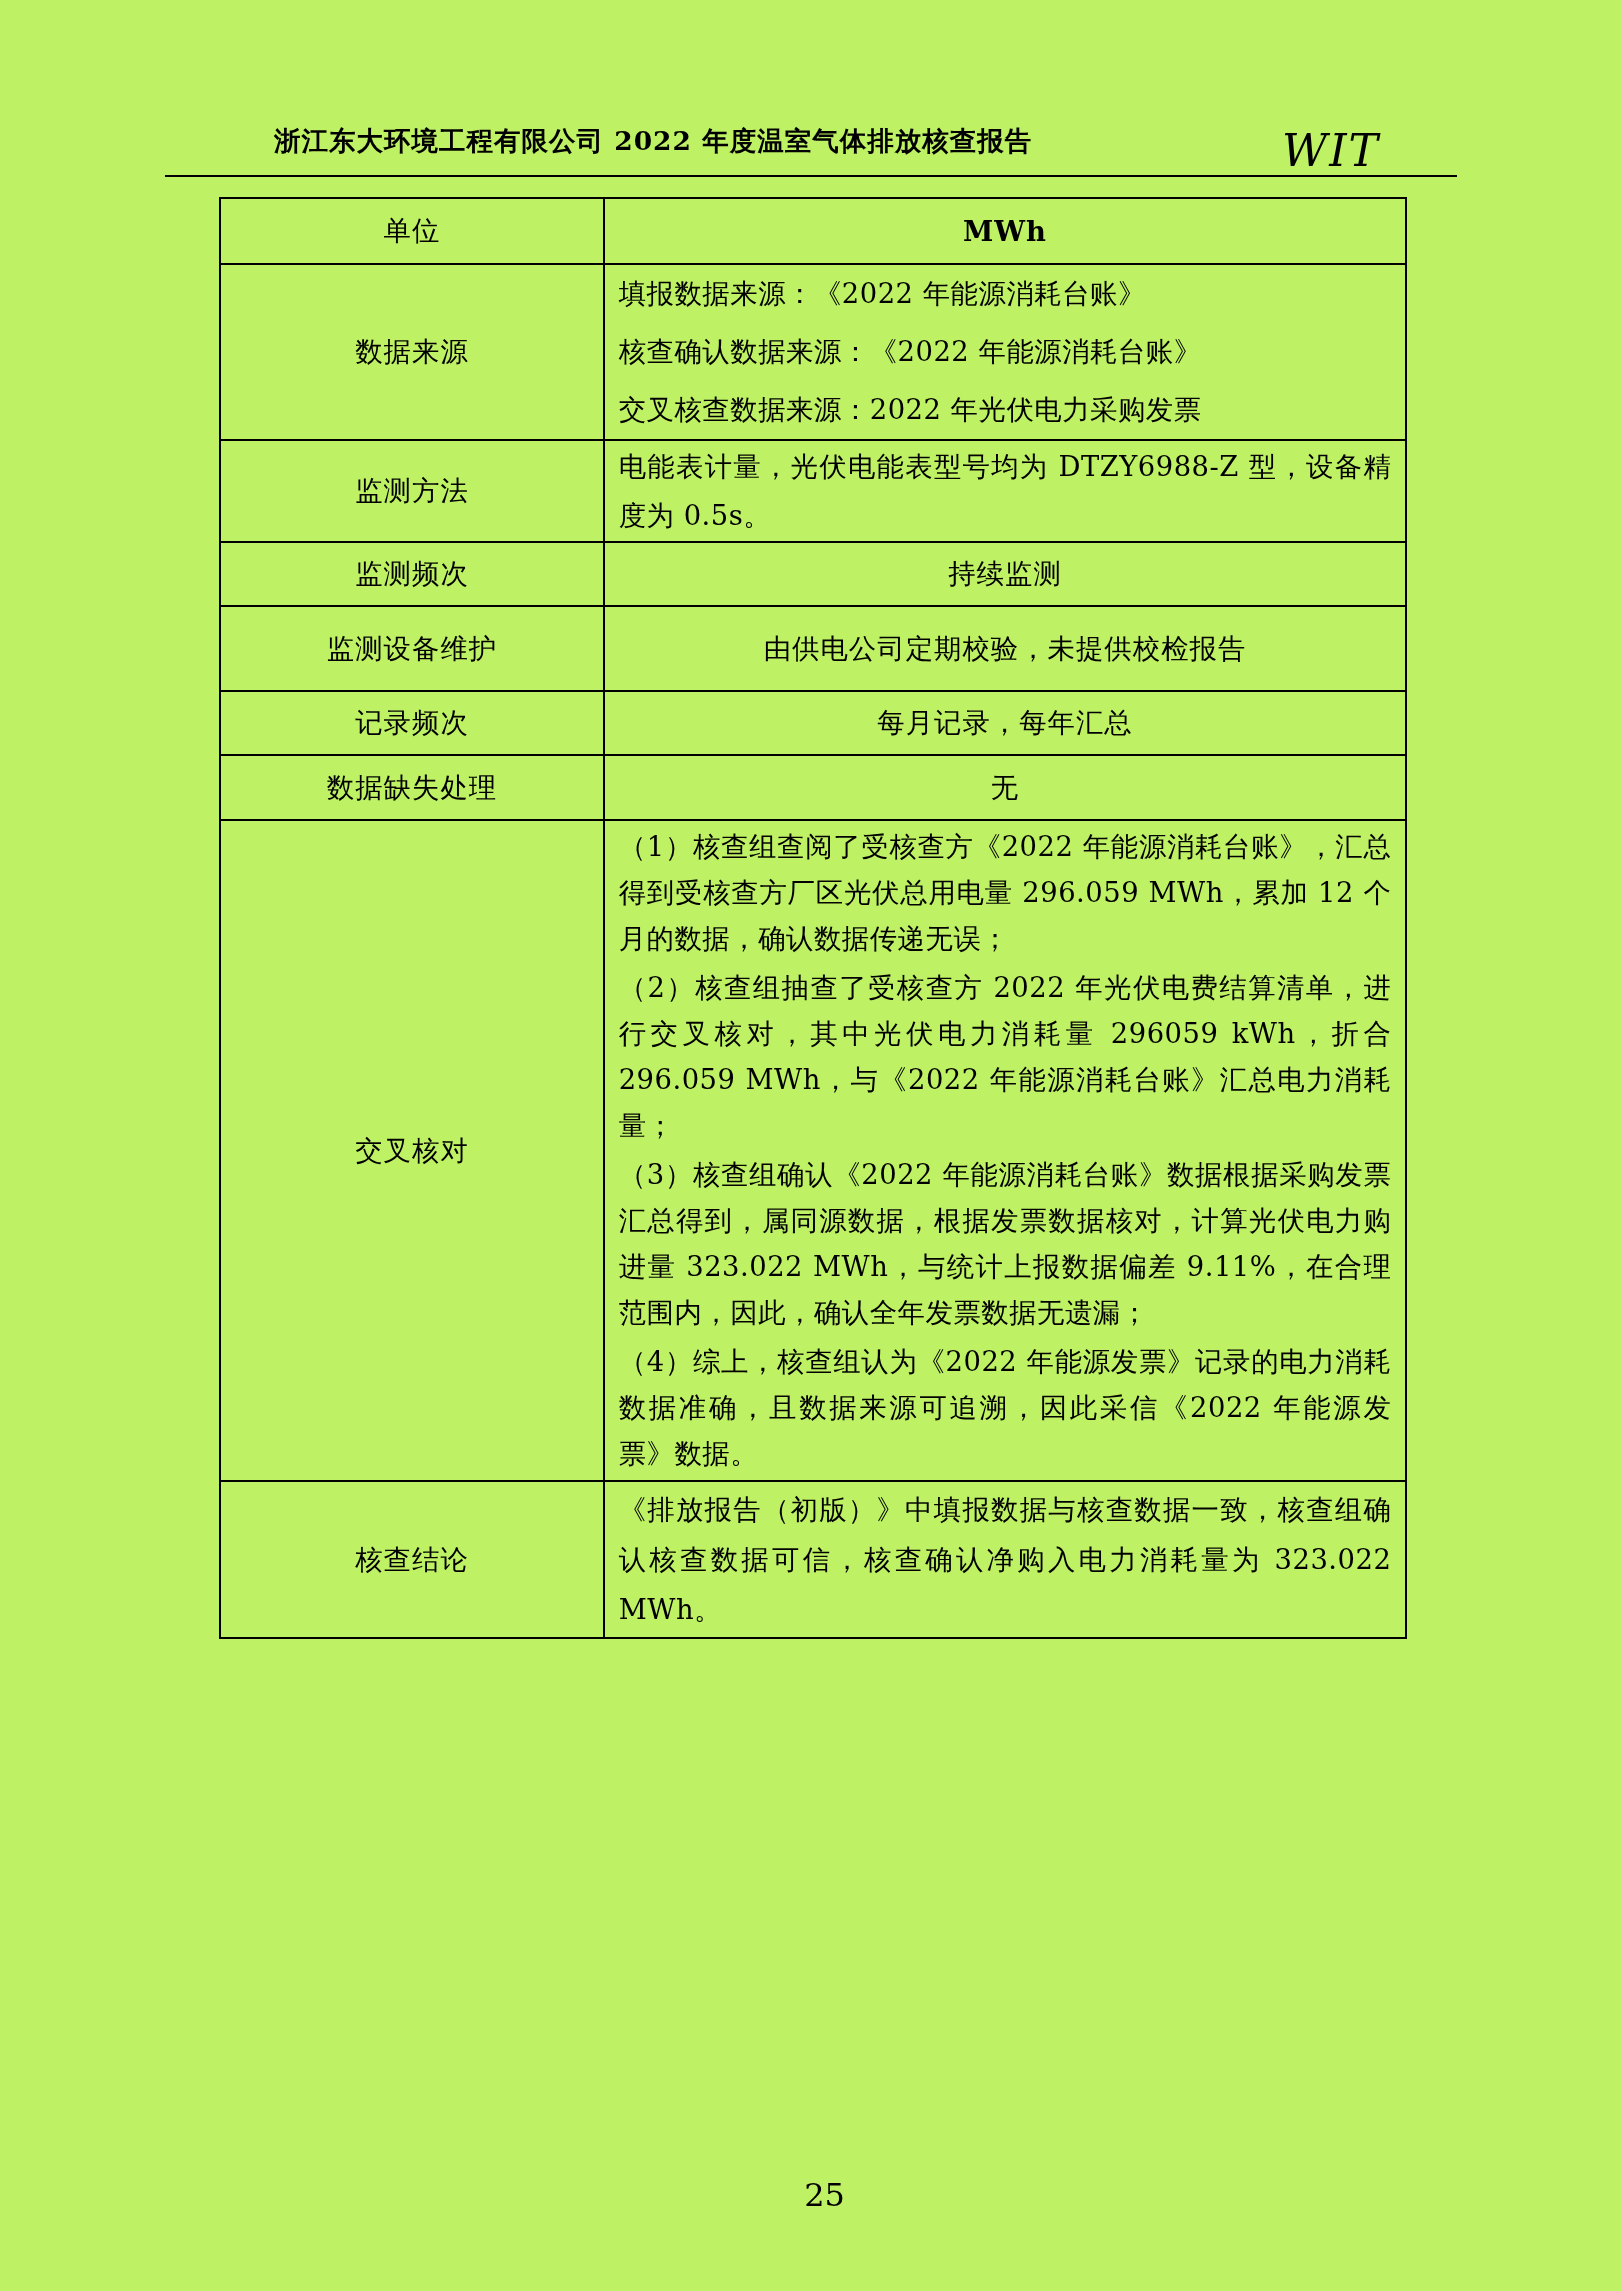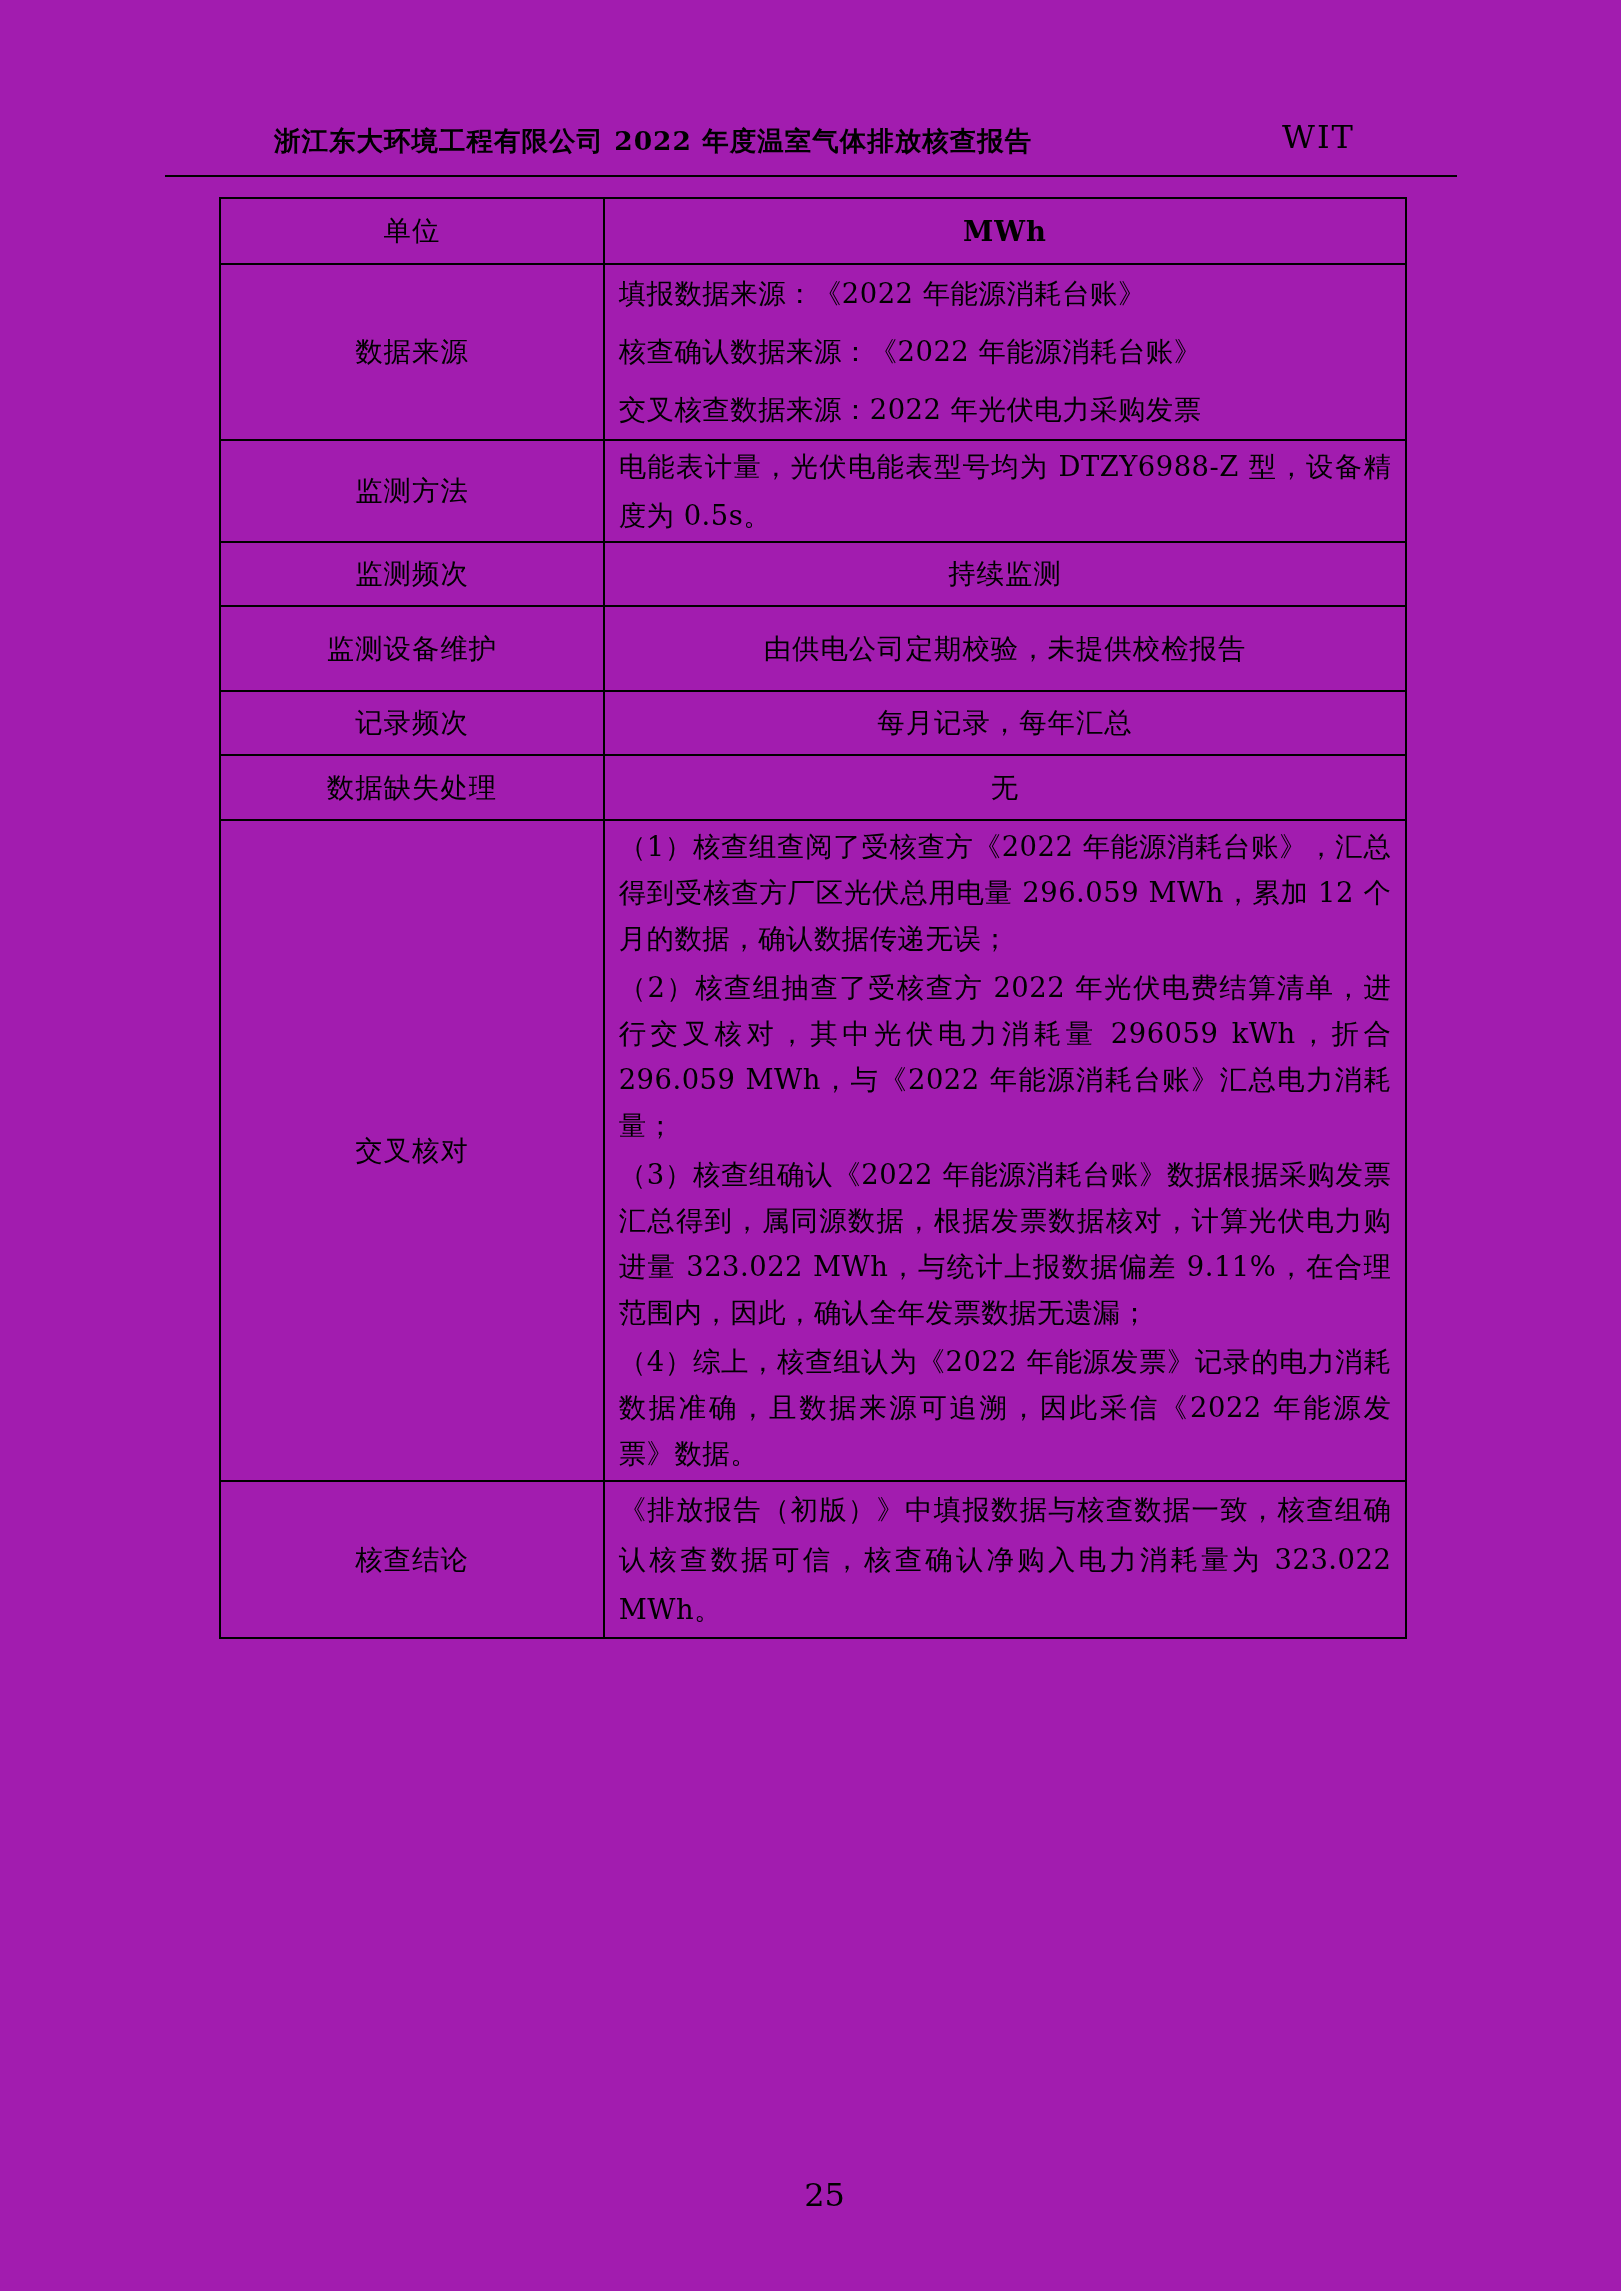--- a/index.html
+++ b/index.html
@@ -1,30 +1,30 @@
 <!DOCTYPE html>
 <html><head>
 <meta charset="utf-8">
 <style>
   html,body { margin:0; padding:0; background:#ffffff; }
   body {
     width:1621px; height:2292px;
     font-family:"DejaVu Serif","Liberation Serif",serif;
     color:#000000;
   }
-  .page { position:relative; width:1621px; height:2292px; background:#a21caf; overflow:hidden; }
+  .page { position:relative; width:1621px; height:2292px; background:#bef264; overflow:hidden; }
 
   
   .header-title {
     position:absolute; left:274px; top:123px;
     font-size:26.5px; font-weight:bold; letter-spacing:1px; white-space:nowrap;
   }
   .header-logo {
-    position:absolute; left:1282px; top:118px;
-    font-size:32px; letter-spacing:2px;
+    position:absolute; left:1282px; top:125px;
+    font-size:44px; letter-spacing:2px;font-style:italic;
   }
   .header-rule {
     position:absolute; left:165px; top:175px; width:1292px; height:2px; background:#000000;
   }
 
   
   table.doc-table {
     position:absolute; left:219px; top:197px; width:1186px;
     border-collapse:collapse; table-layout:fixed;
     border:2.9px solid #000000;

